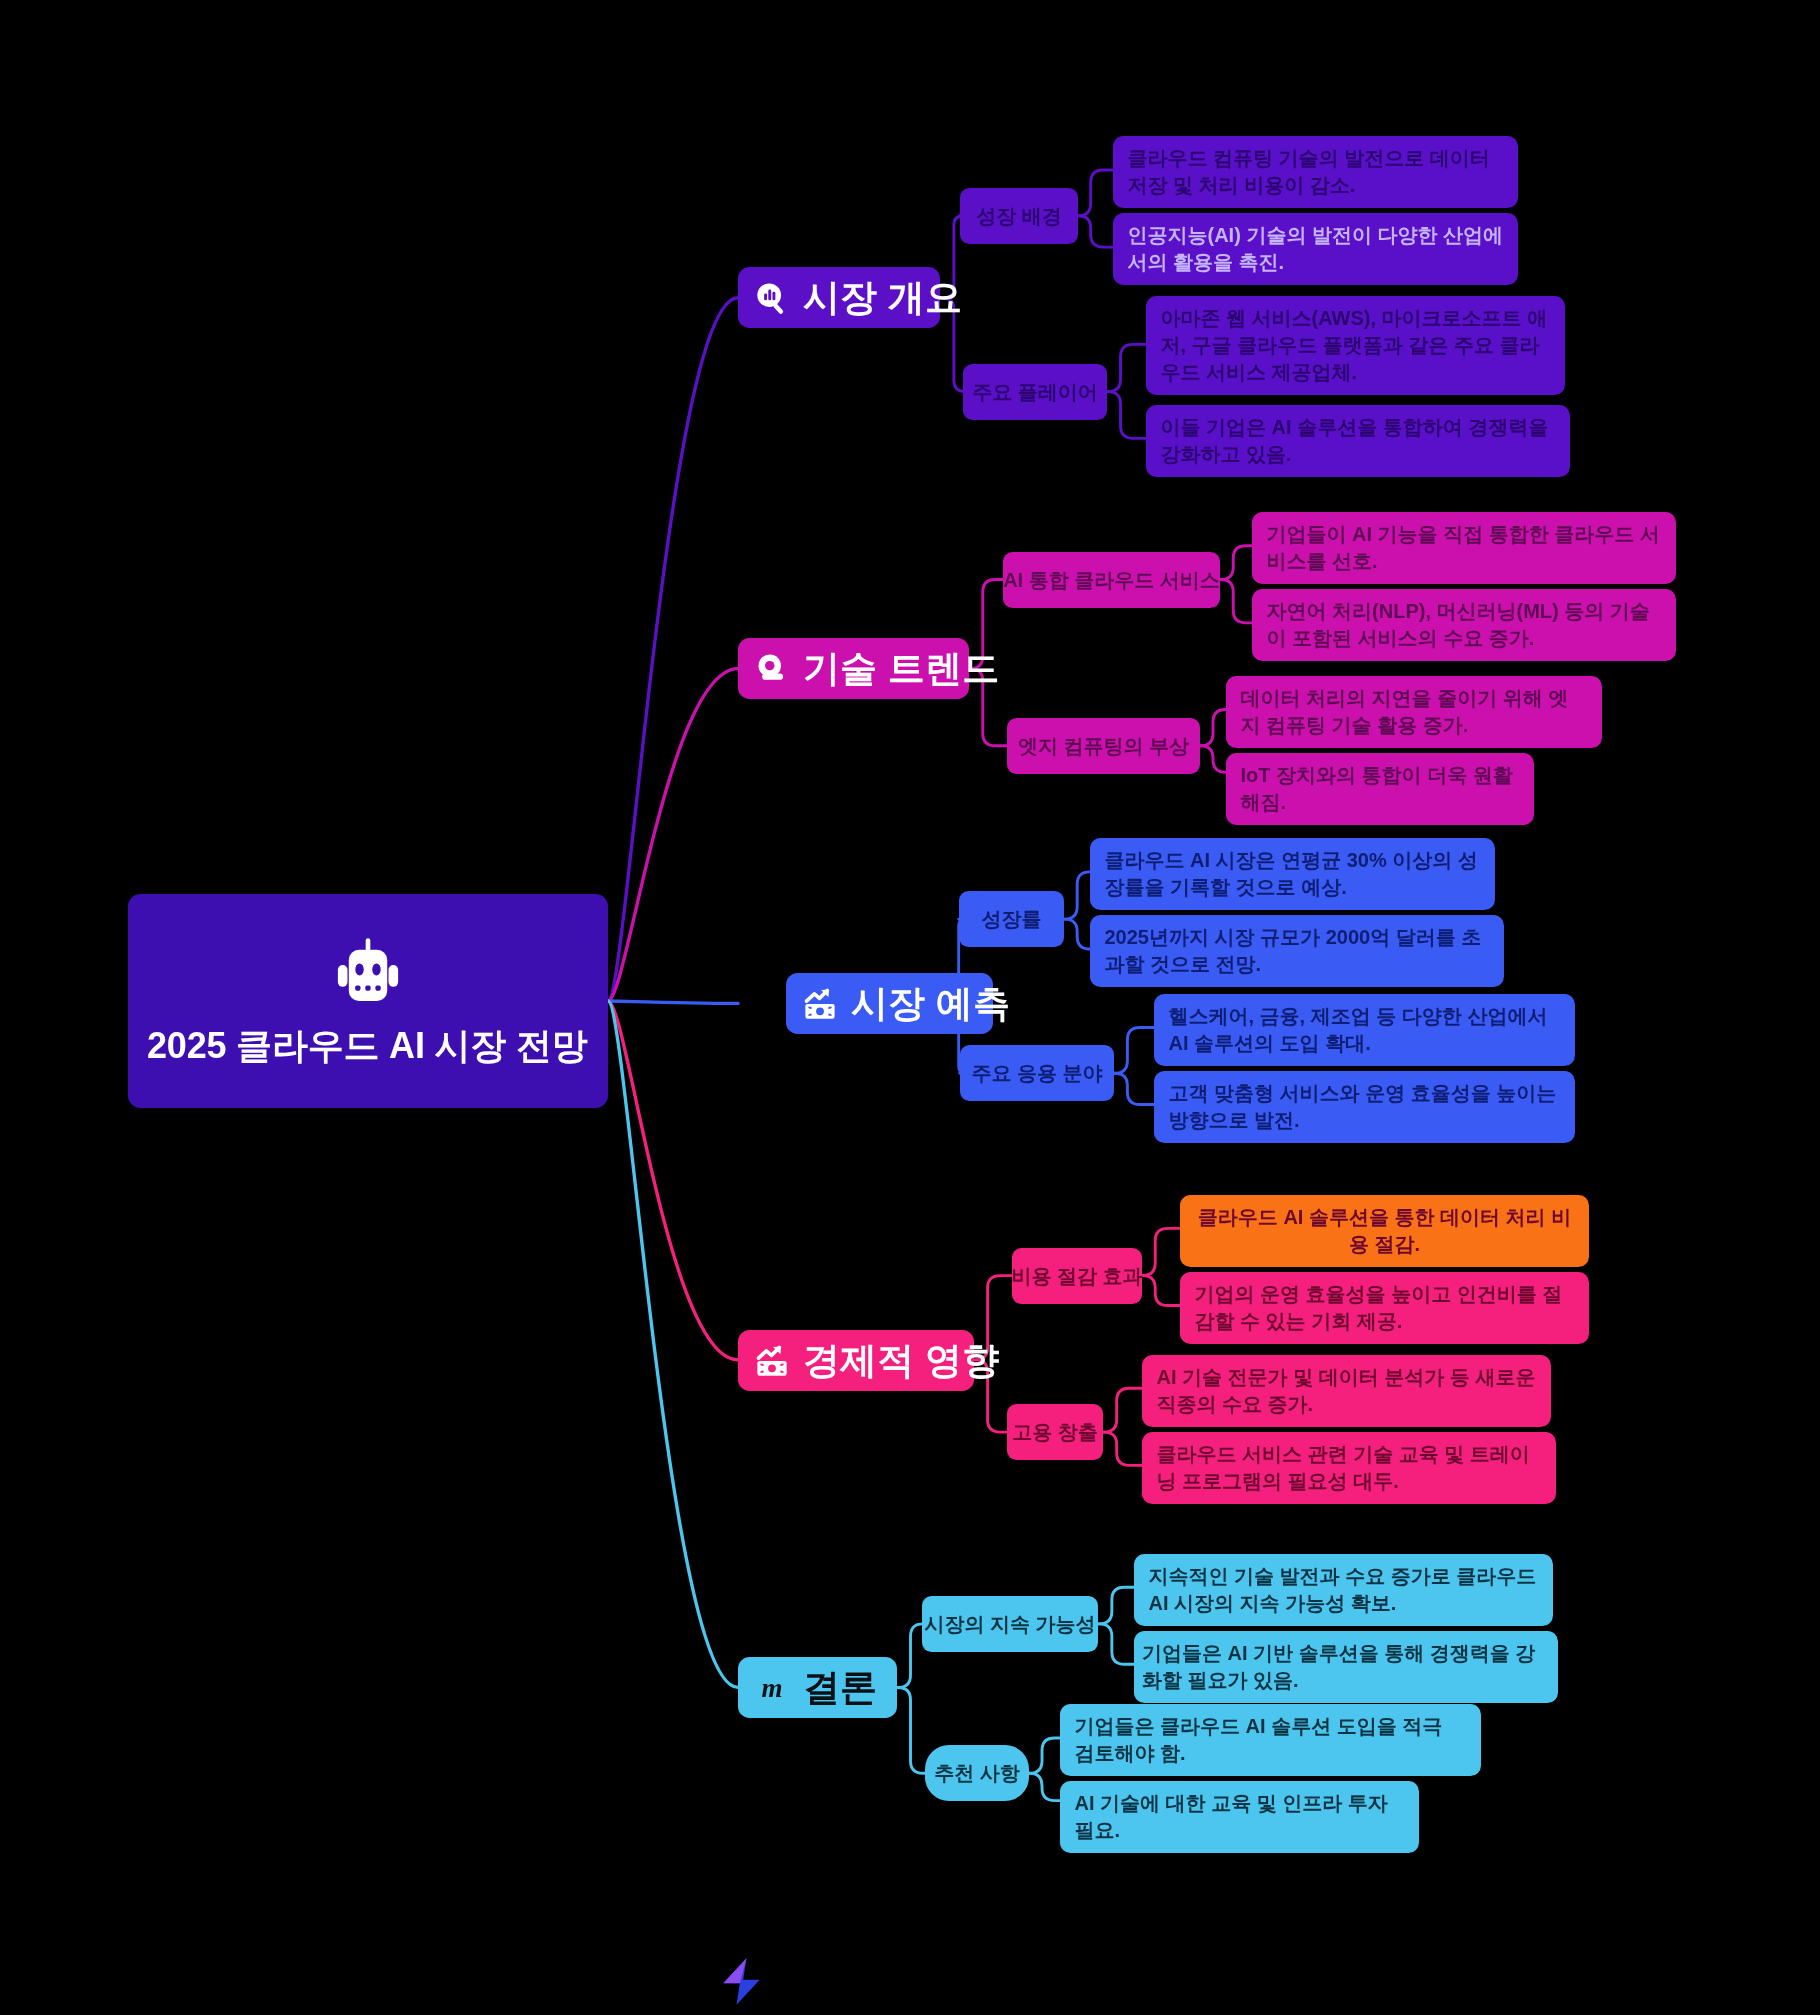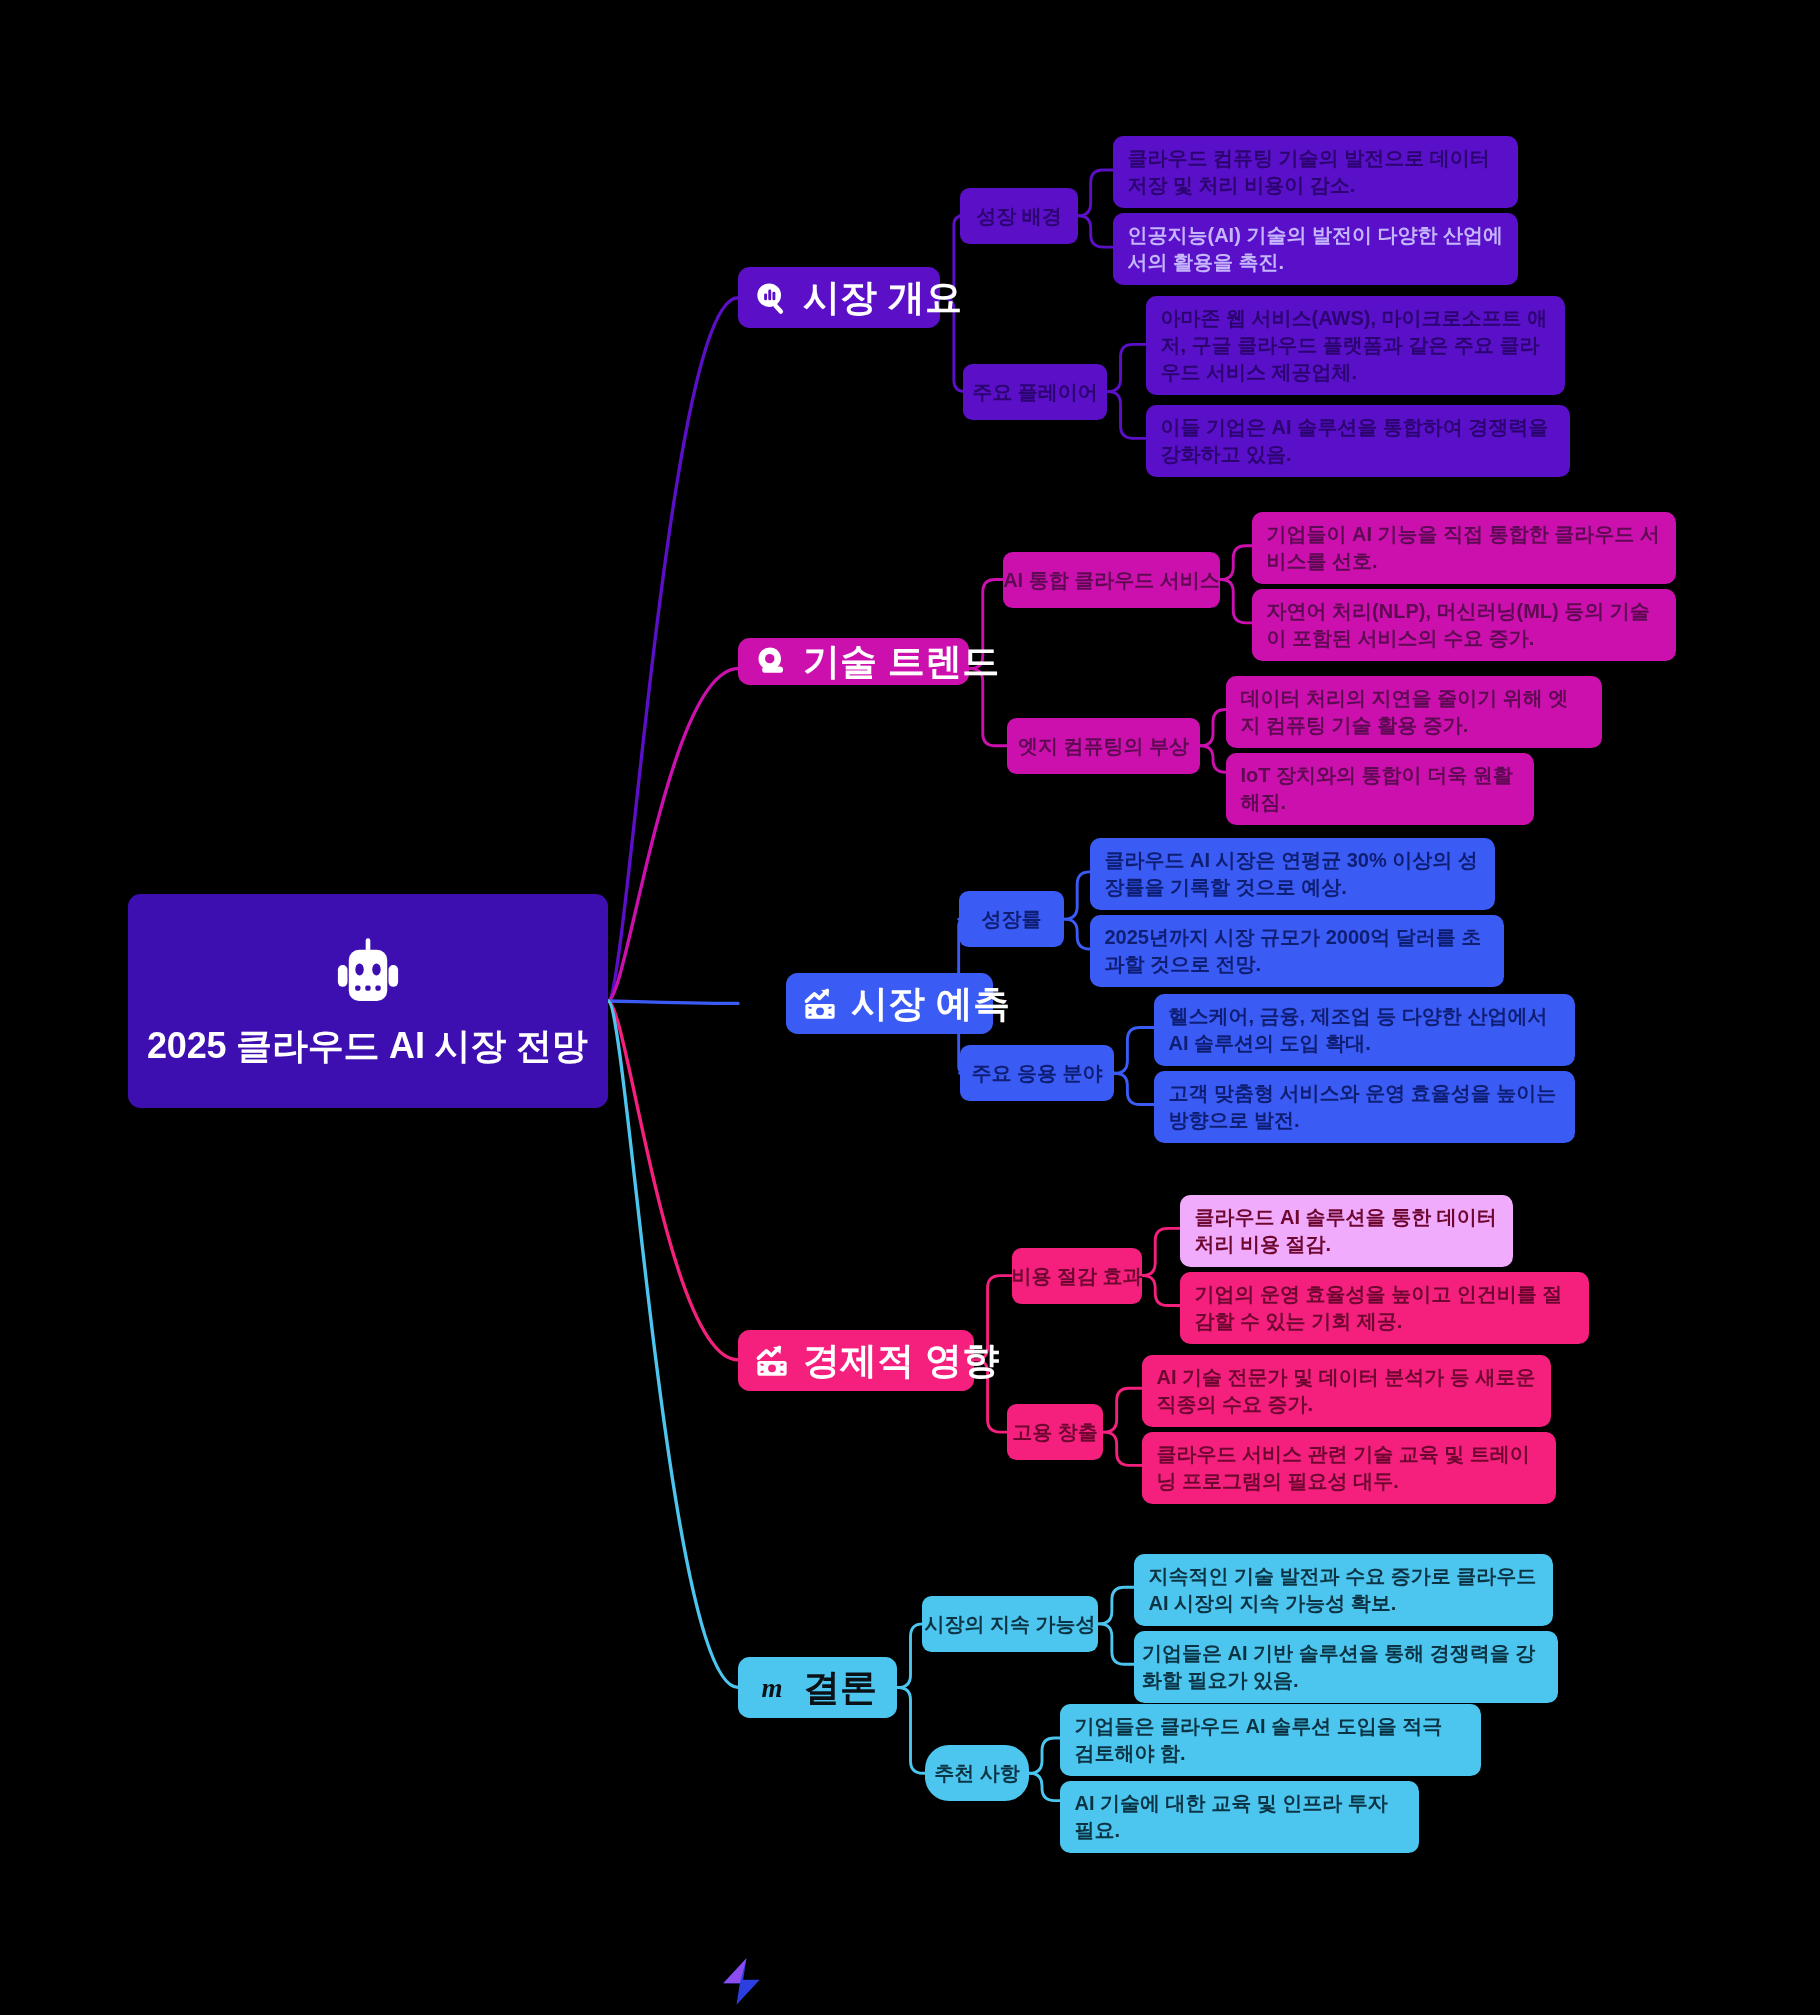--- a/index.html
+++ b/index.html
@@ -141,21 +141,21 @@
       </div>
       <div class="node sub" style="left: 963px; top: 364px; width: 144px; height: 56px; background: rgb(91, 15, 199);">
         <span class="txt" style="color: rgb(43, 4, 112);">주요 플레이어</span>
       </div>
       <div class="node leaf" style="left: 1146px; top: 296px; width: 419px; min-height: 96px; background: rgb(90, 16, 200);">
         <span class="txt" style="color: rgb(43, 4, 112);">아마존 웹 서비스(AWS), 마이크로소프트 애저, 구글 클라우드 플랫폼과 같은 주요 클라우드 서비스 제공업체.</span>
       </div>
       <div class="node leaf" style="left: 1146px; top: 405px; width: 424px; min-height: 67px; background: rgb(90, 16, 200);">
         <span class="txt" style="color: rgb(43, 4, 112);">이들 기업은 AI 솔루션을 통합하여 경쟁력을 강화하고 있음.</span>
       </div>
-      <div class="node branch" style="left: 738px; top: 638px; width: 231px; height: 47px; background: rgb(204, 16, 174);">
+      <div class="node branch" style="left: 738px; top: 638px; width: 231px; height: 61px; background: rgb(204, 16, 174);">
         <svg class="bicon" viewBox="0 0 64 64">
         <circle cx="28" cy="26" r="20" fill="#ffffff"></circle>
         <circle cx="28" cy="26" r="8.4" fill="#CC10AE"></circle>
         <path d="M20 40 h26 a5.6 5.6 0 0 1 0 11.2 H20 a5.6 5.6 0 0 1 0 -11.2 Z" fill="#ffffff"></path>
       </svg>
         <span class="txt">기술 트렌드</span>
       </div>
       <div class="node sub" style="left: 1003px; top: 552px; width: 217px; height: 56px; background: rgb(204, 16, 174);">
         <span class="txt" style="color: rgb(94, 10, 82);">AI 통합 클라우드 서비스</span>
       </div>
@@ -214,21 +214,21 @@
         <path d="M11 37 h6 v4 q-6 0 -6 -4 Z" fill="#F5207E"></path>
         <path d="M53 37 h-6 v4 q6 0 6 -4 Z" fill="#F5207E"></path>
         <path d="M11 53 h6 v-4 q-6 0 -6 4 Z" fill="#F5207E"></path>
         <path d="M53 53 h-6 v-4 q6 0 6 4 Z" fill="#F5207E"></path>
       </svg>
         <span class="txt">경제적 영향</span>
       </div>
       <div class="node sub" style="left: 1012px; top: 1248px; width: 130px; height: 56px; background: rgb(245, 32, 126);">
         <span class="txt" style="color: rgb(110, 7, 48);">비용 절감 효과</span>
       </div>
-      <div class="node leaf" style="left: 1180px; top: 1195px; width: 333px; min-height: 67px; background: #f0abfc;">
+      <div class="node leaf" style="left: 1180px; top: 1195px; width: 409px; min-height: 67px; background: #f97316; text-align: center;">
         <span class="txt" style="color: rgb(110, 7, 48);">클라우드 AI 솔루션을 통한 데이터 처리 비용 절감.</span>
       </div>
       <div class="node leaf" style="left: 1180px; top: 1272px; width: 409px; min-height: 67px; background: rgb(245, 32, 126);">
         <span class="txt" style="color: rgb(110, 7, 48);">기업의 운영 효율성을 높이고 인건비를 절감할 수 있는 기회 제공.</span>
       </div>
       <div class="node sub" style="left: 1007px; top: 1404px; width: 96px; height: 56px; background: rgb(245, 32, 126);">
         <span class="txt" style="color: rgb(110, 7, 48);">고용 창출</span>
       </div>
       <div class="node leaf" style="left: 1142px; top: 1355px; width: 409px; min-height: 67px; background: rgb(245, 32, 126);">
         <span class="txt" style="color: rgb(110, 7, 48);">AI 기술 전문가 및 데이터 분석가 등 새로운 직종의 수요 증가.</span>

